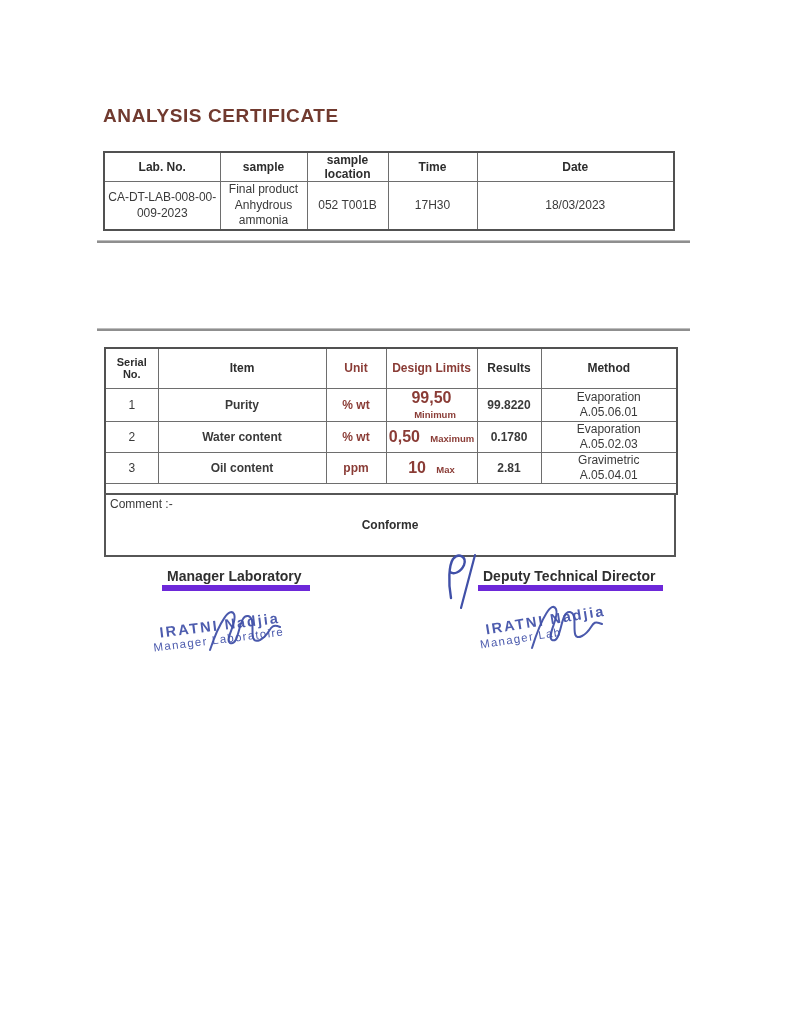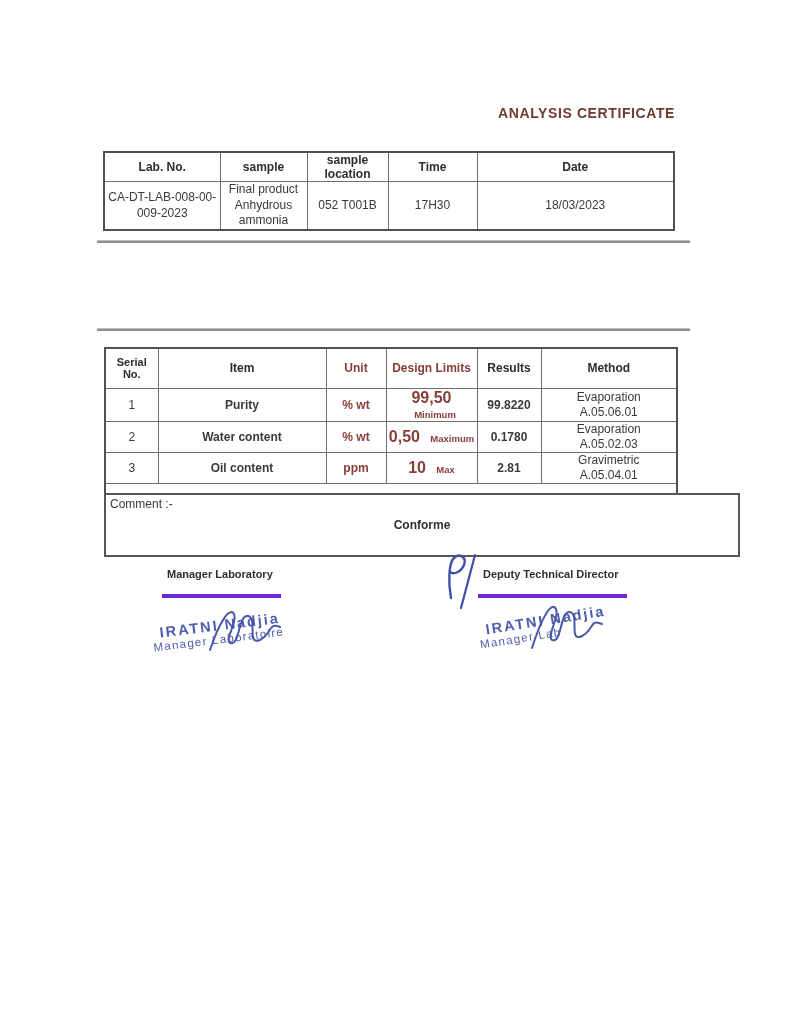--- a/index.html
+++ b/index.html
@@ -3,21 +3,21 @@
 <meta charset="utf-8">
 <style>
   * { margin:0; padding:0; box-sizing:border-box; }
   html,body { background:#ffffff; }
   .page {
     position:relative; width:791px; height:1012px; background:#ffffff;
     font-family:"Liberation Sans", sans-serif; color:#3a3a3a; overflow:hidden;
   }
   .title {
     position:absolute; left:103px; top:105px; width:572px;
-    text-align:right; font-size:14px; font-weight:bold; letter-spacing:0.6px;
+    text-align:left; font-size:19px; font-weight:bold; letter-spacing:0.6px;
     color:#713a2f;
   }
   
   table.tbl {
     position:absolute; border-collapse:collapse; table-layout:fixed;
     border:2px solid #515151; background:#fff;
   }
   table.tbl th, table.tbl td {
     border:1px solid #6e6e6e; text-align:center; vertical-align:middle;
     overflow:hidden; padding:0 2px;
@@ -45,30 +45,30 @@
   .t3 tr.data td { height:29px; }
   .t3 tr.filler td { height:11px; border-left:none; border-right:none; }
   .maroon { color:#8a3c36 !important; }
   td.item { font-weight:bold; color:#2f2f2f; }
   td.result { font-weight:bold; color:#2f2f2f; }
   td.method { font-size:10px; color:#474747; line-height:1.25; }
   .limit-val { font-size:16px; font-weight:bold; }
   .limit-qual { font-size:9.5px; font-weight:bold;padding-left:7px; }
   
   .comment-box {
-    position:absolute; left:104px; top:493px; width:636px; height:64px;
+    position:absolute; left:104px; top:493px; width:572px; height:64px;
     border:2px solid #565656; background:#fff;
   }
   .comment-label { font-size:12px; color:#3a3a3a; padding:2px 0 0 4px; }
   .comment-value { text-align:center; font-size:12px; font-weight:bold;
                    color:#2f2f2f; margin-top:7px; }
   
   .sig {
-    position:absolute; font-size:11px; font-weight:bold; color:#2f2f2f;
-    border-bottom:4px solid #6d28d9; padding:0 8px 14px 5px;
+    position:absolute; font-size:14px; font-weight:bold; color:#2f2f2f;
+    border-bottom:6px solid #6d28d9; padding:0 8px 1px 5px;
   }
   .sig-left { left:162px; top:568px; }
   .sig-right { left:478px; top:568px; }
   
   .ink { position:absolute; }
   .stamp {
     position:absolute; color:#4050a8; white-space:nowrap; opacity:0.93;
   }
   .stamp .name { font-size:14.5px; font-weight:bold; letter-spacing:2px; }
   .stamp .role { font-size:11.5px; letter-spacing:1.3px; margin-top:0px; margin-left:-8px; }

